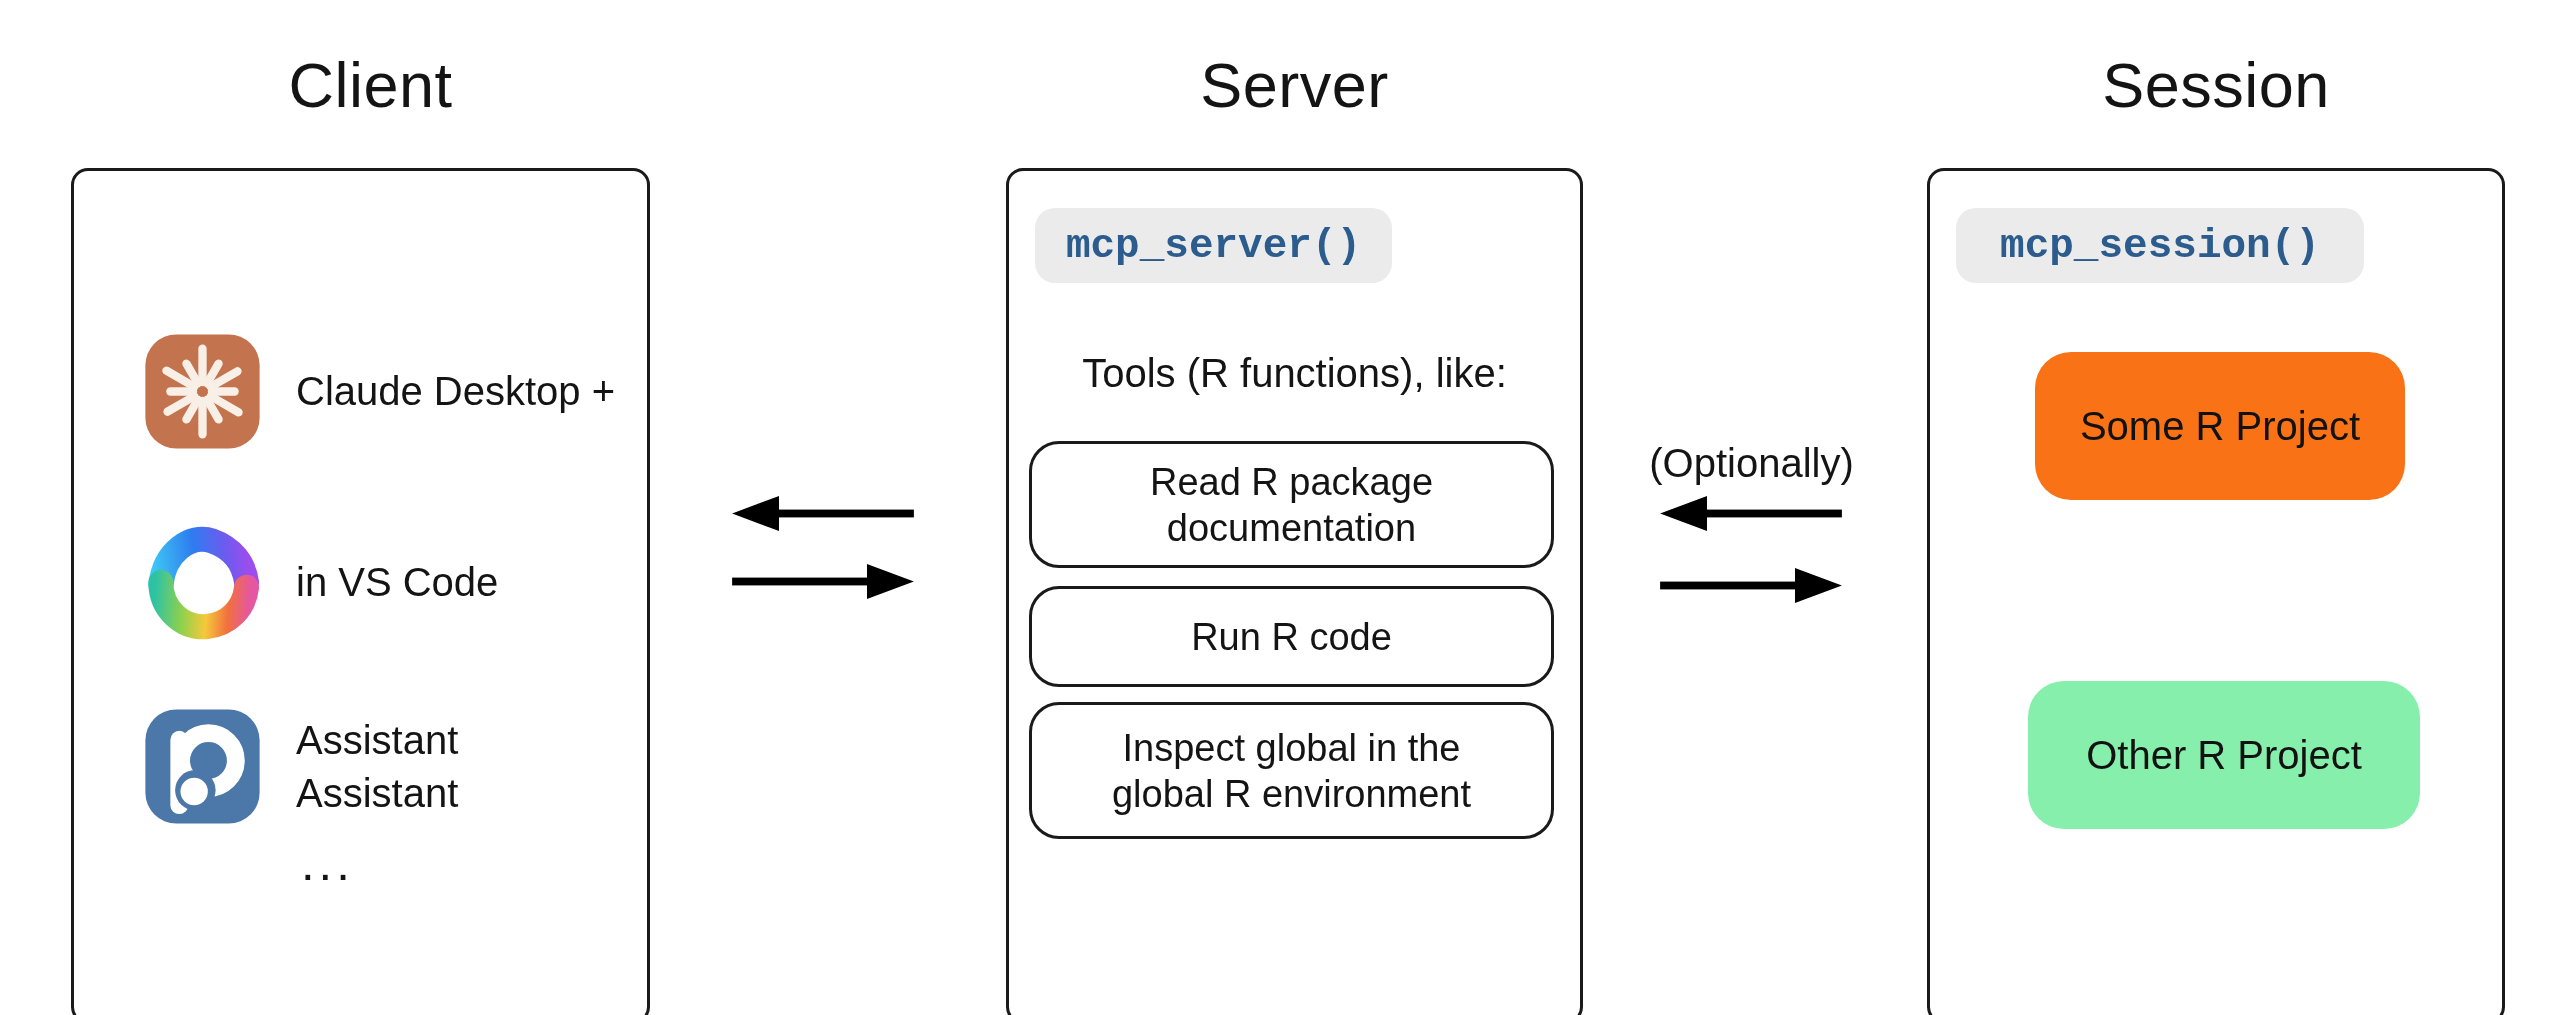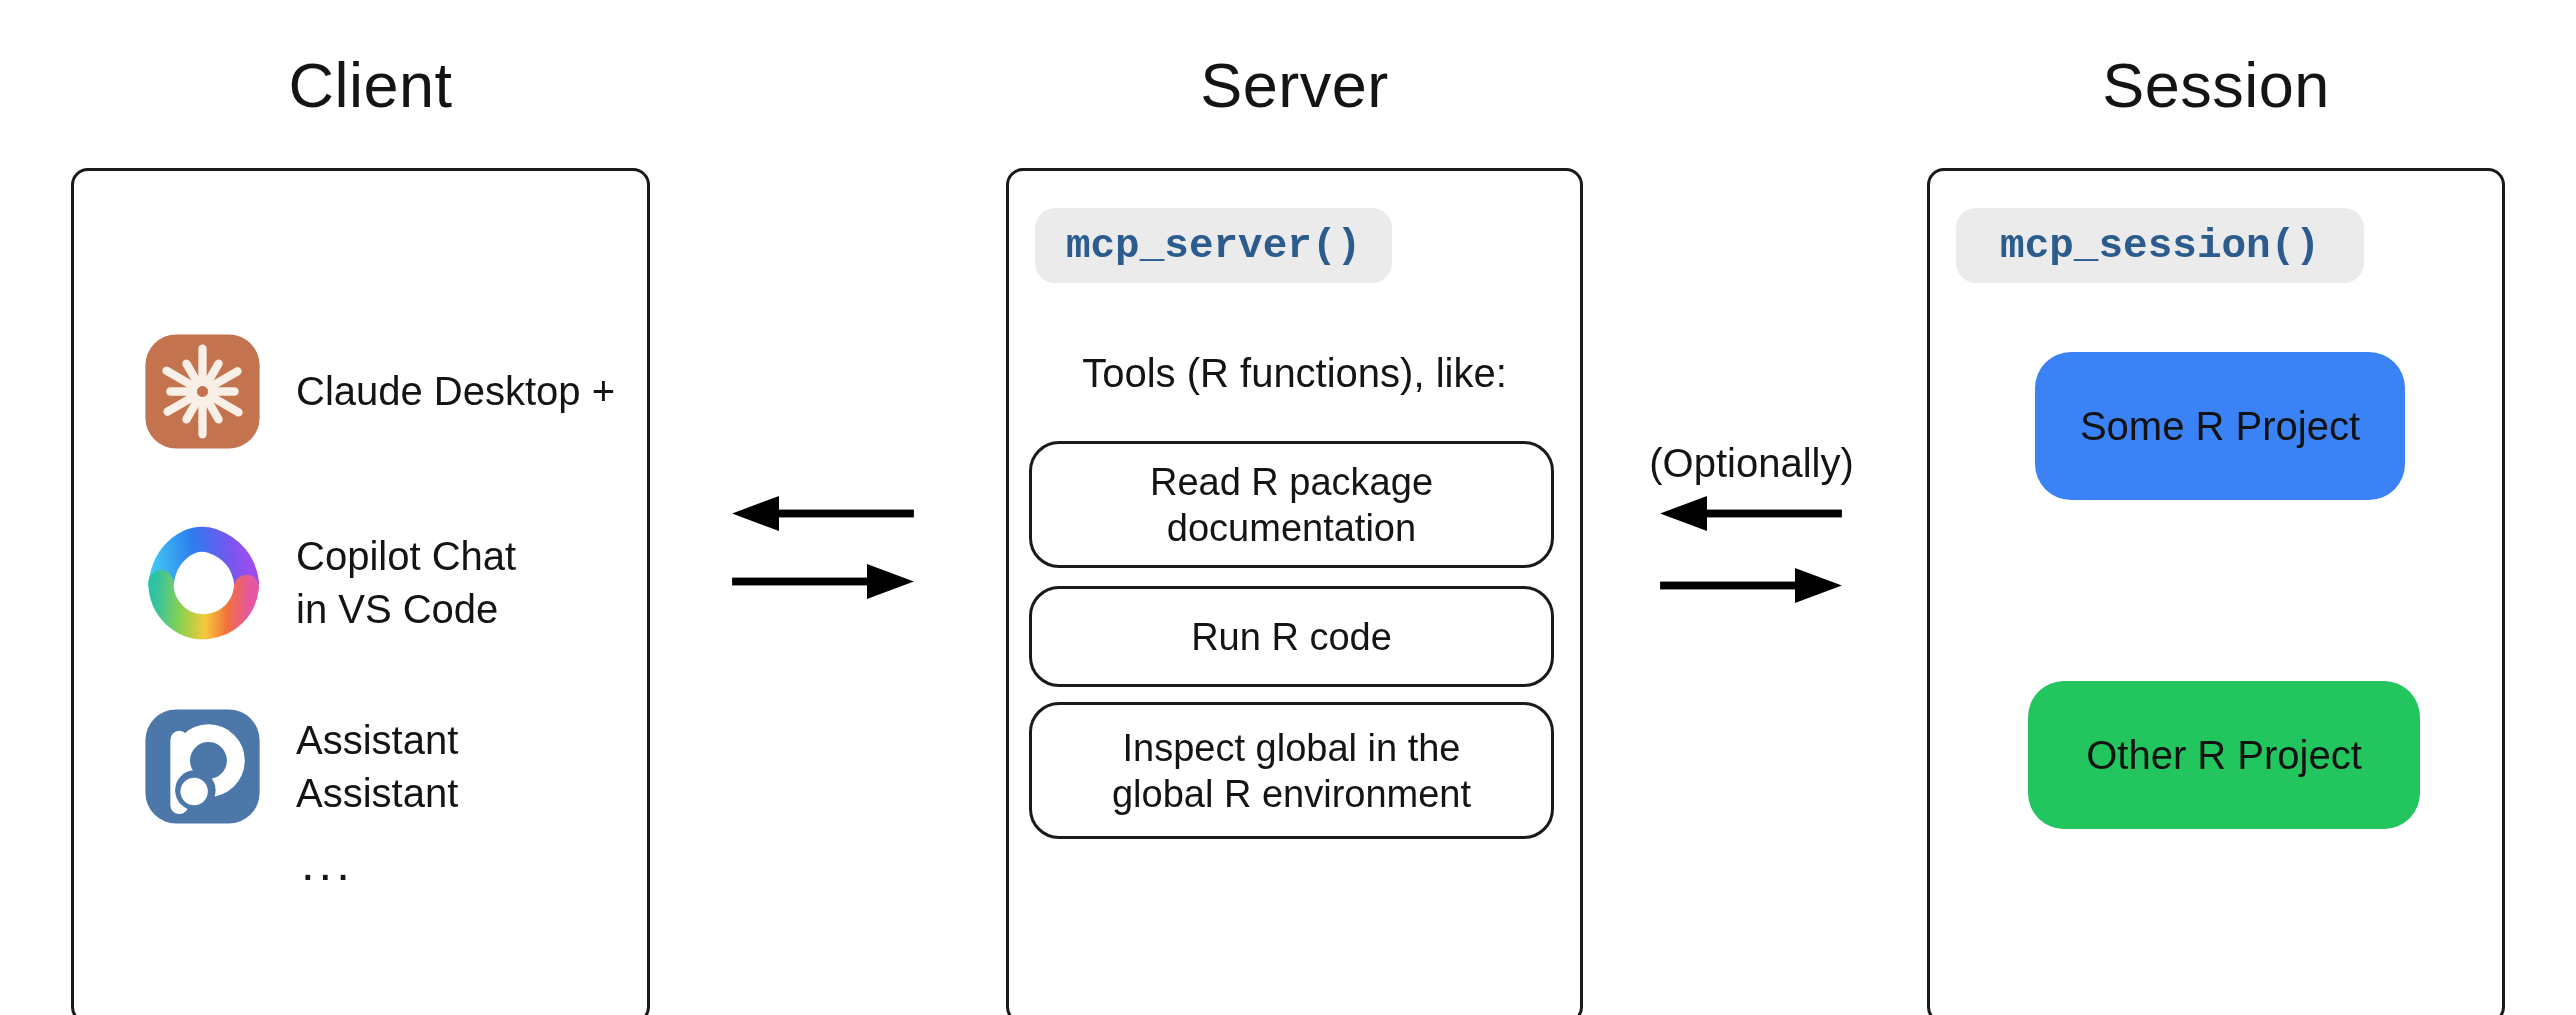--- a/index.html
+++ b/index.html
@@ -117,21 +117,20 @@
             <stop offset="0.3" stop-color="#8FD14C"></stop>
             <stop offset="0.55" stop-color="#F5C93B"></stop>
             <stop offset="0.78" stop-color="#F2703E"></stop>
             <stop offset="1" stop-color="#E557A0"></stop>
           </linearGradient>
         </defs>
         <path d="M15 52 C18 24 40 9 58 15 C75 21 85 34 87 50" stroke="url(#cg1)" stroke-width="21" stroke-linecap="round" fill="none"></path>
         <path d="M15 50 C15 73 34 89 54 87 C72 85 85 72 87 54" stroke="url(#cg2)" stroke-width="21" stroke-linecap="round" fill="none"></path>
       </svg>
       <div class="app-label">
-        <span>Copilot Chat</span>
         <span>in VS Code</span>
       </div>
     </div>
 
     <div class="client-row" style="top:536px">
       <svg class="app-icon" viewBox="0 0 100 100">
         <rect x="2" y="2" width="96" height="96" rx="26" fill="#4B77A9"></rect>
         <circle cx="55" cy="45" r="23" stroke="#ffffff" stroke-width="15" fill="none"></circle>
         <rect x="23" y="20" width="15" height="70" rx="7.5" fill="#ffffff"></rect>
         <circle cx="44" cy="70" r="17" fill="#4B77A9"></circle>
@@ -159,23 +158,23 @@
     </div>
     <div class="tool-box" style="top:531px;height:137px">
       <span>Inspect global in the</span>
       <span>global R environment</span>
     </div>
   </div>
 
   <div class="panel" style="left:1927px;width:578px">
     <div class="code-chip" style="width:408px">mcp_session()</div>
 
-    <div class="project-box" style="left: 105px; top: 181px; width: 370px; height: 148px; background: #3b82f6;">Some R Project</div>
+    <div class="project-box" style="left: 105px; top: 181px; width: 370px; height: 148px; background: #f97316;">Some R Project</div>
 
-    <div class="project-box" style="left: 98px; top: 510px; width: 392px; height: 148px; background: #22c55e;">Other R Project</div>
+    <div class="project-box" style="left: 98px; top: 510px; width: 392px; height: 148px; background: #86efac;">Other R Project</div>
   </div>
 
   <svg class="arrow" style="left:729px;top:492px" viewBox="0 0 190 44">
     <polygon points="2,22 50,4 50,40" fill="#000"></polygon>
     <rect x="42" y="18" width="146" height="8" fill="#000"></rect>
   </svg>
   <svg class="arrow" style="left:729px;top:560px" viewBox="0 0 190 44">
     <rect x="2" y="18" width="146" height="8" fill="#000"></rect>
     <polygon points="188,22 140,4 140,40" fill="#000"></polygon>
   </svg>

